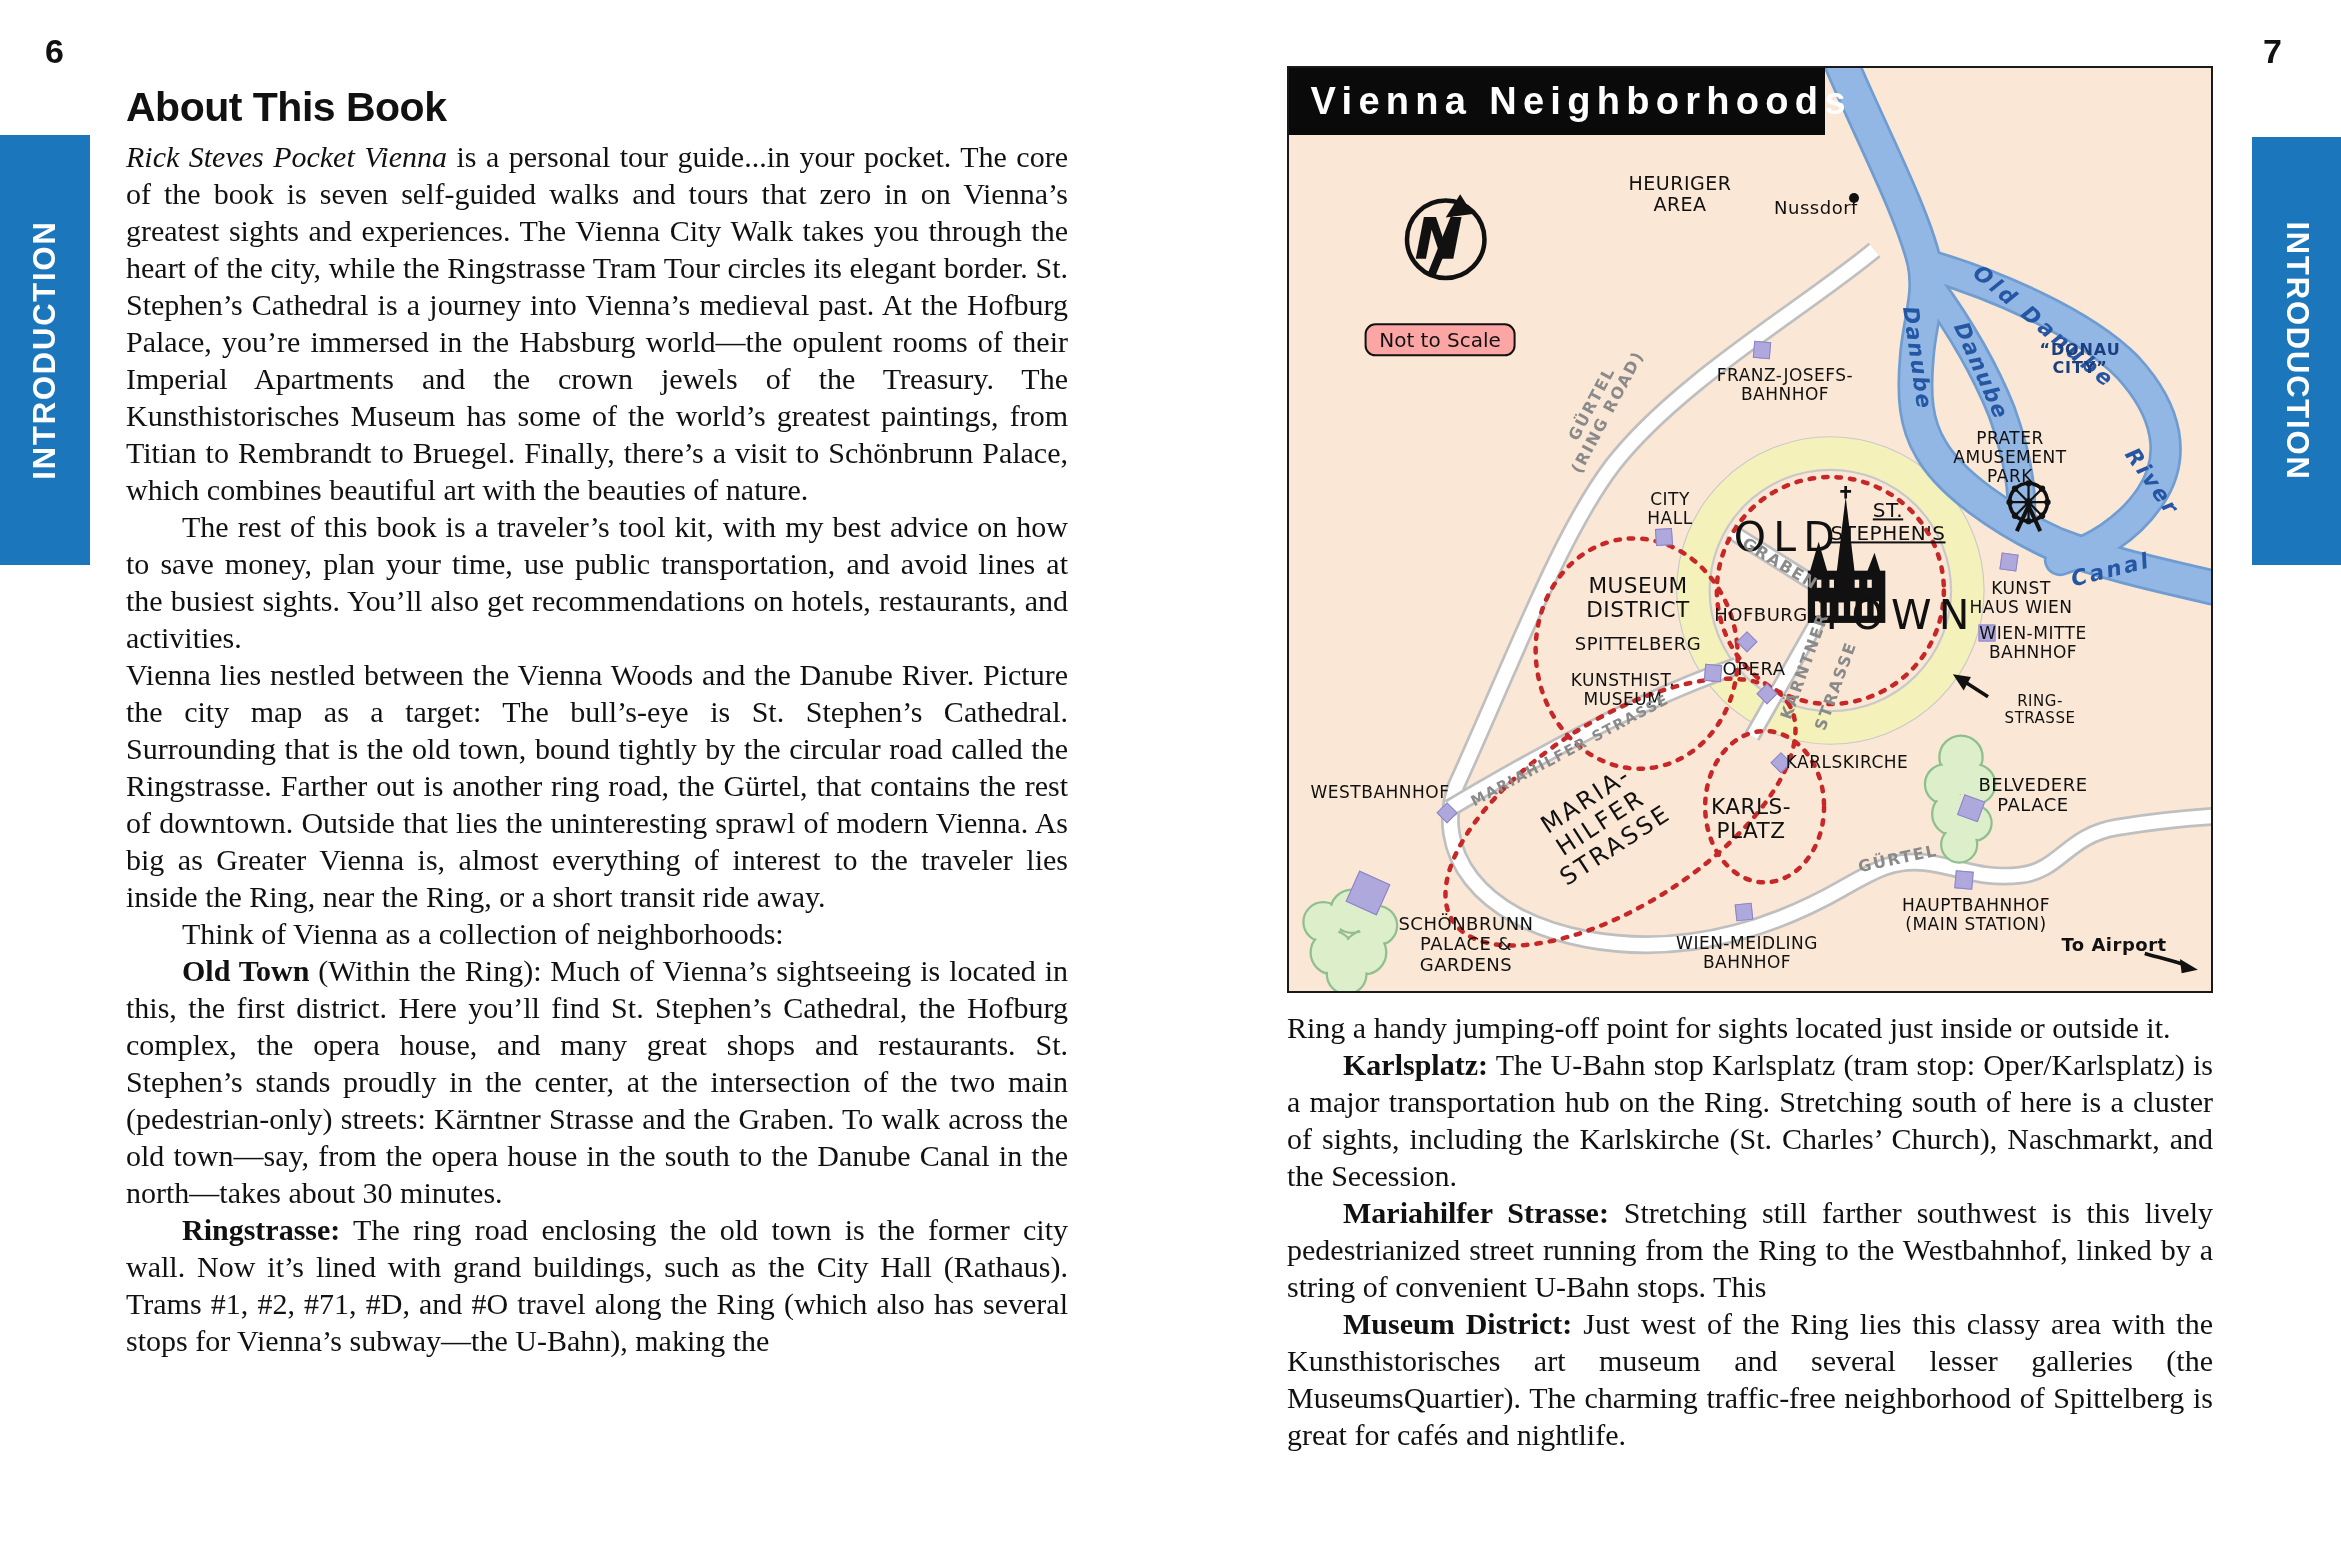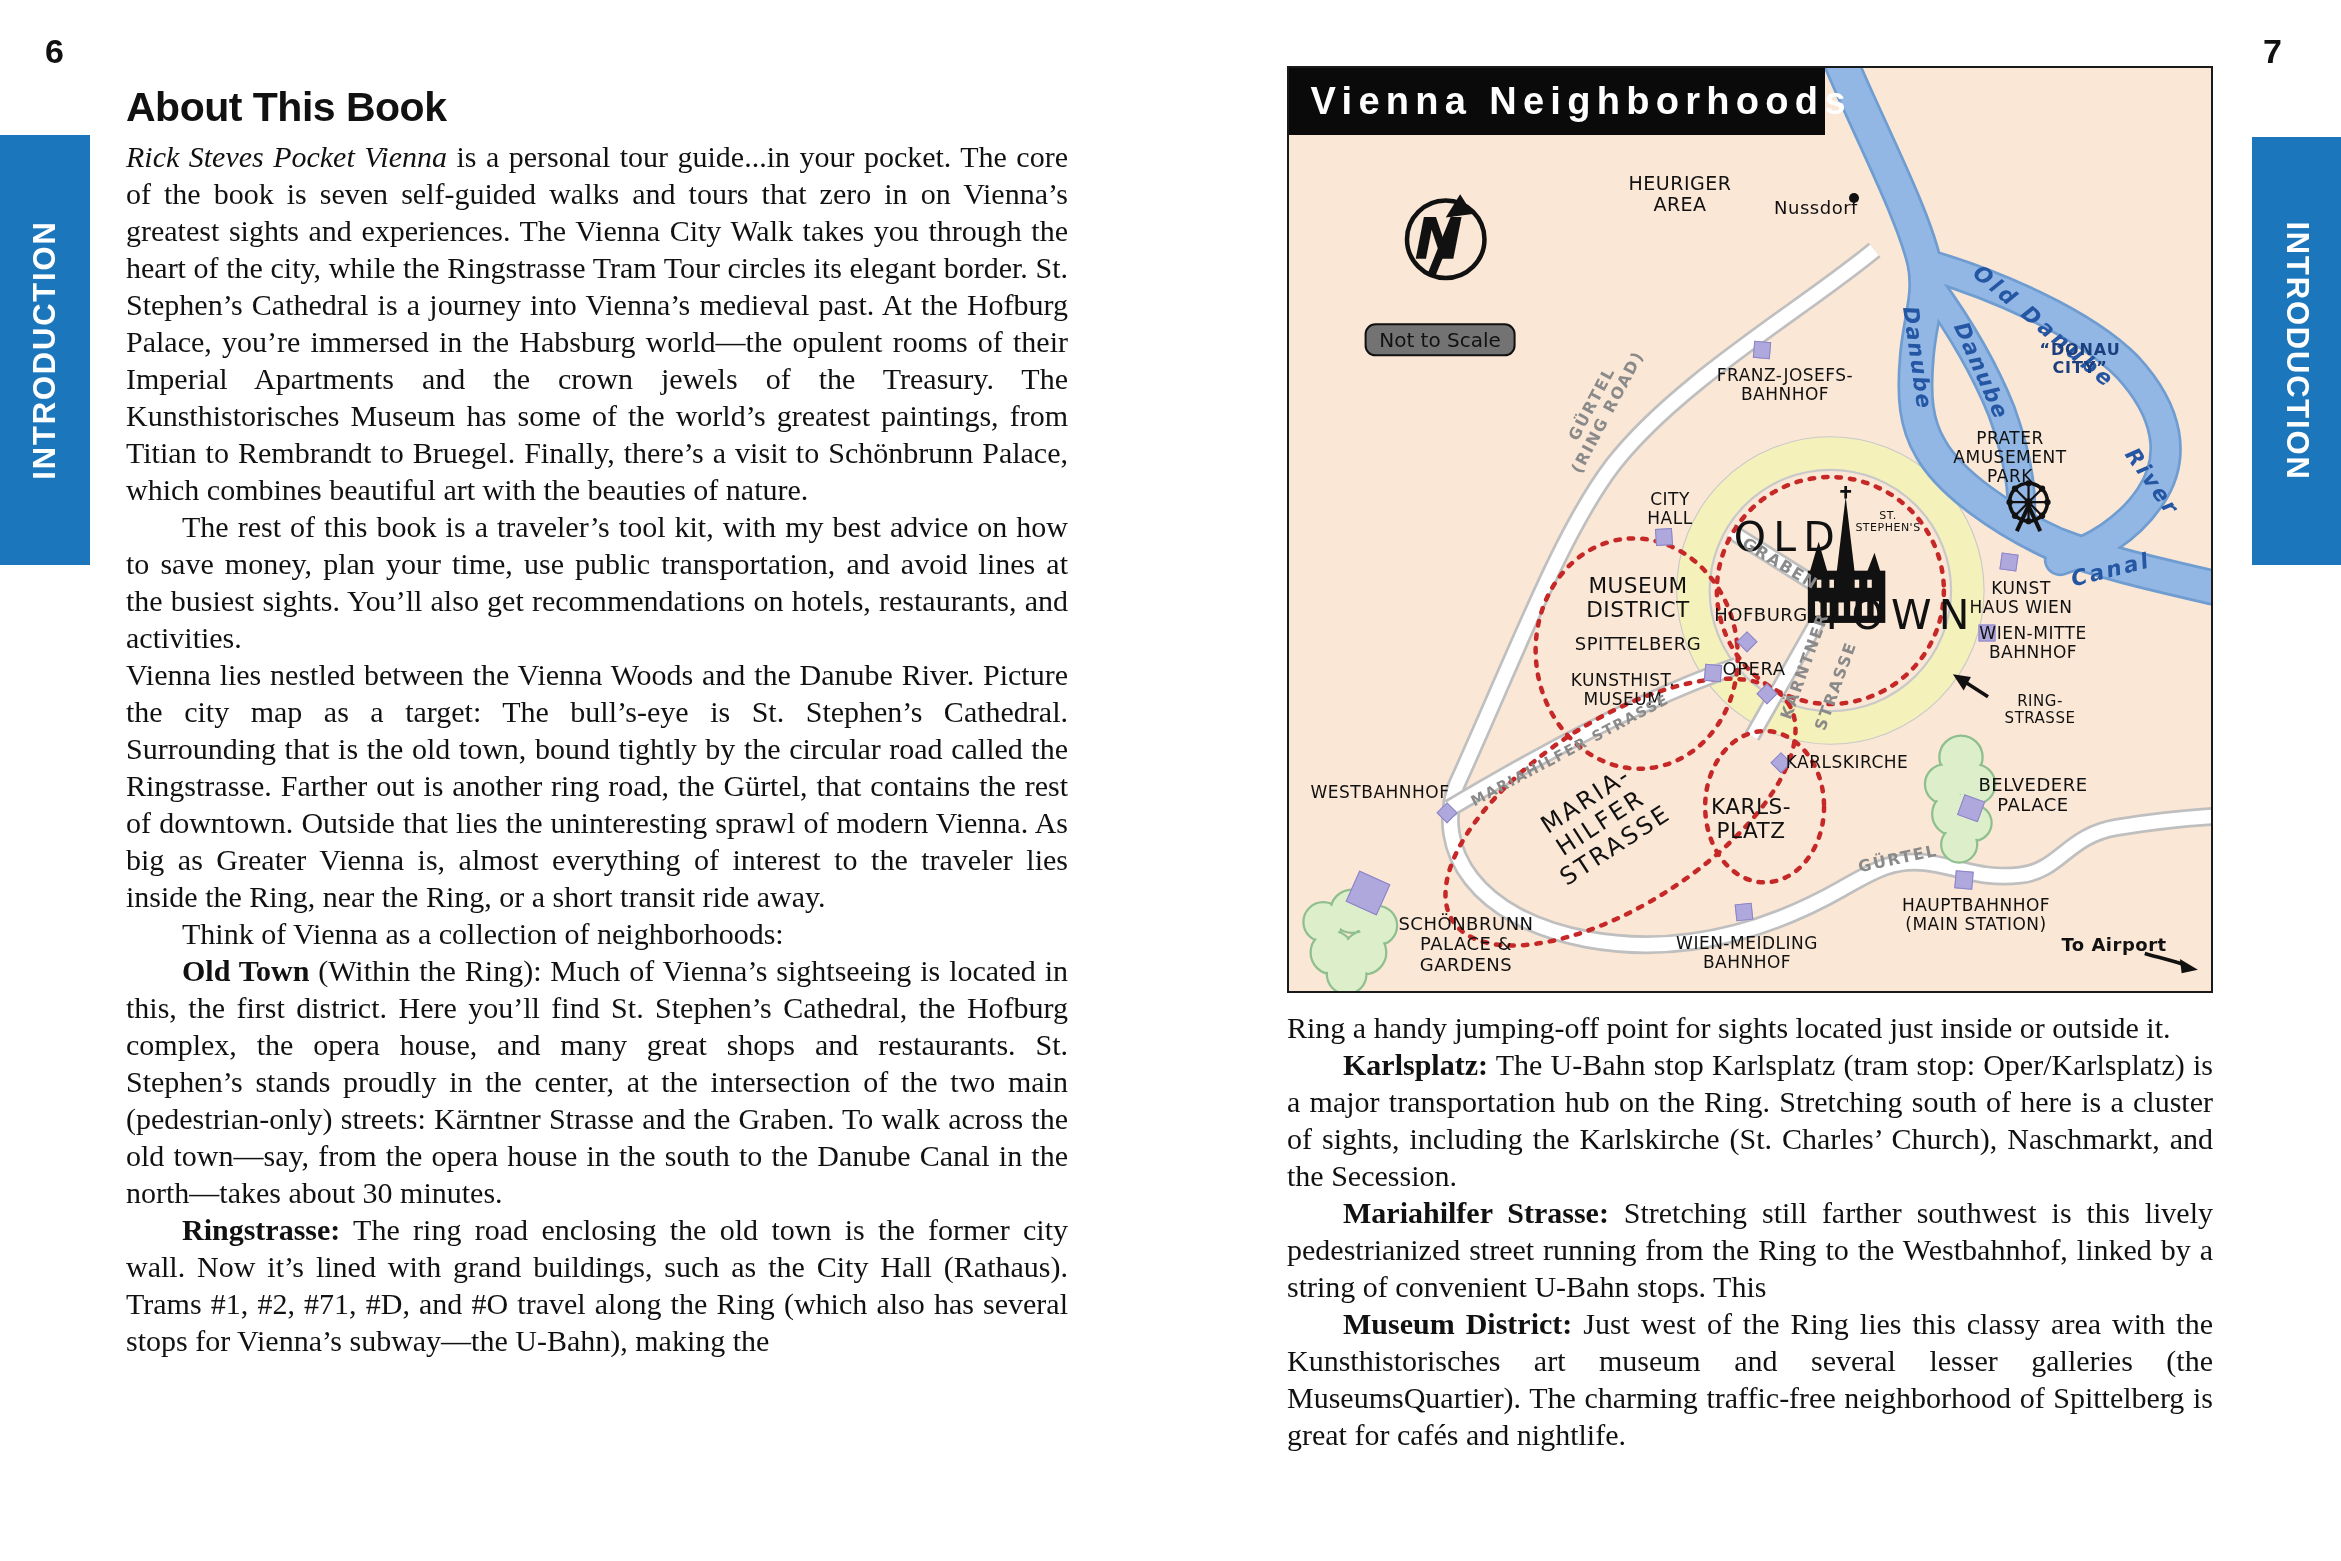--- a/index.html
+++ b/index.html
@@ -36,21 +36,21 @@
   
   #map-box{position:absolute;left:1287px;top:66px;width:926px;height:927px;
            background:var(--map-bg);border:2.7px solid var(--map-border);box-sizing:border-box;
            overflow:hidden;z-index:1;}
   #map-title-bar{position:absolute;left:0;top:0;width:536px;height:67px;background:var(--title-bg);
            color:#fff;font-family:"Liberation Sans",sans-serif;font-weight:bold;font-size:38px;
            letter-spacing:6.3px;line-height:67px;padding-left:21.6px;box-sizing:border-box;z-index:40;
            white-space:nowrap;}
   #map-svg{position:absolute;left:0;top:0;z-index:10;}
   #scale-note{position:absolute;left:151px;top:272px;transform:translate(-50%,-50%);
-           background:#737373;border:2.7px solid #111;border-radius:10.8px;padding:2.7px 12.6px;
+           background:#fca5a5;border:2.7px solid #111;border-radius:10.8px;padding:2.7px 12.6px;
            font-family:"DejaVu Sans",sans-serif;font-size:20px;white-space:nowrap;z-index:35;}
   .map-label{position:absolute;font-family:"DejaVu Sans",sans-serif;color:#111;
            text-align:center;line-height:1.13;z-index:30;letter-spacing:0.5px;}
   .map-label span{display:block;white-space:nowrap;}
   .map-label.street{color:var(--street-text);font-weight:bold;letter-spacing:1.8px;}
   .map-label.water{color:var(--water-text);font-style:italic;font-weight:bold;}
   .map-label.donau{color:var(--donau-text);font-weight:bold;letter-spacing:0.9px;}
   .map-label.airport{font-weight:bold;}
   .marker{position:absolute;z-index:25;background:var(--marker-purple);
           border:1.8px solid var(--marker-border);box-sizing:border-box;}
@@ -216,21 +216,21 @@
         </div>
         <div class="map-label place" style="left: 381px; top: 441px; font-size: 17px; transform: translate(-50%, -50%) rotate(0deg);">
           <span>CITY</span>
           <span>HALL</span>
         </div>
         <div class="map-label place" style="left: 721px; top: 390px; font-size: 17px; transform: translate(-50%, -50%) rotate(0deg);">
           <span>PRATER</span>
           <span>AMUSEMENT</span>
           <span>PARK</span>
         </div>
-        <div class="map-label place" style="left: 599px; top: 454px; font-size: 11px; transform: translate(-50%, -50%) rotate(0deg);">
+        <div class="map-label place" style="left: 599px; top: 454px; font-size: 20px; transform: translate(-50%, -50%) rotate(0deg); text-decoration: underline;">
           <span>ST.</span>
           <span>STEPHEN'S</span>
         </div>
         <div class="map-label place" style="left: 499px; top: 469px; font-size: 41px; transform: translate(-50%, -50%) rotate(0deg); letter-spacing: 7.2px;">
           <span>OLD</span>
         </div>
         <div class="map-label place" style="left: 609px; top: 547px; font-size: 41px; transform: translate(-50%, -50%) rotate(0deg); letter-spacing: 7.2px;">
           <span>TOWN</span>
         </div>
         <div class="map-label place" style="left: 472px; top: 547px; font-size: 18px; transform: translate(-50%, -50%) rotate(0deg);">

